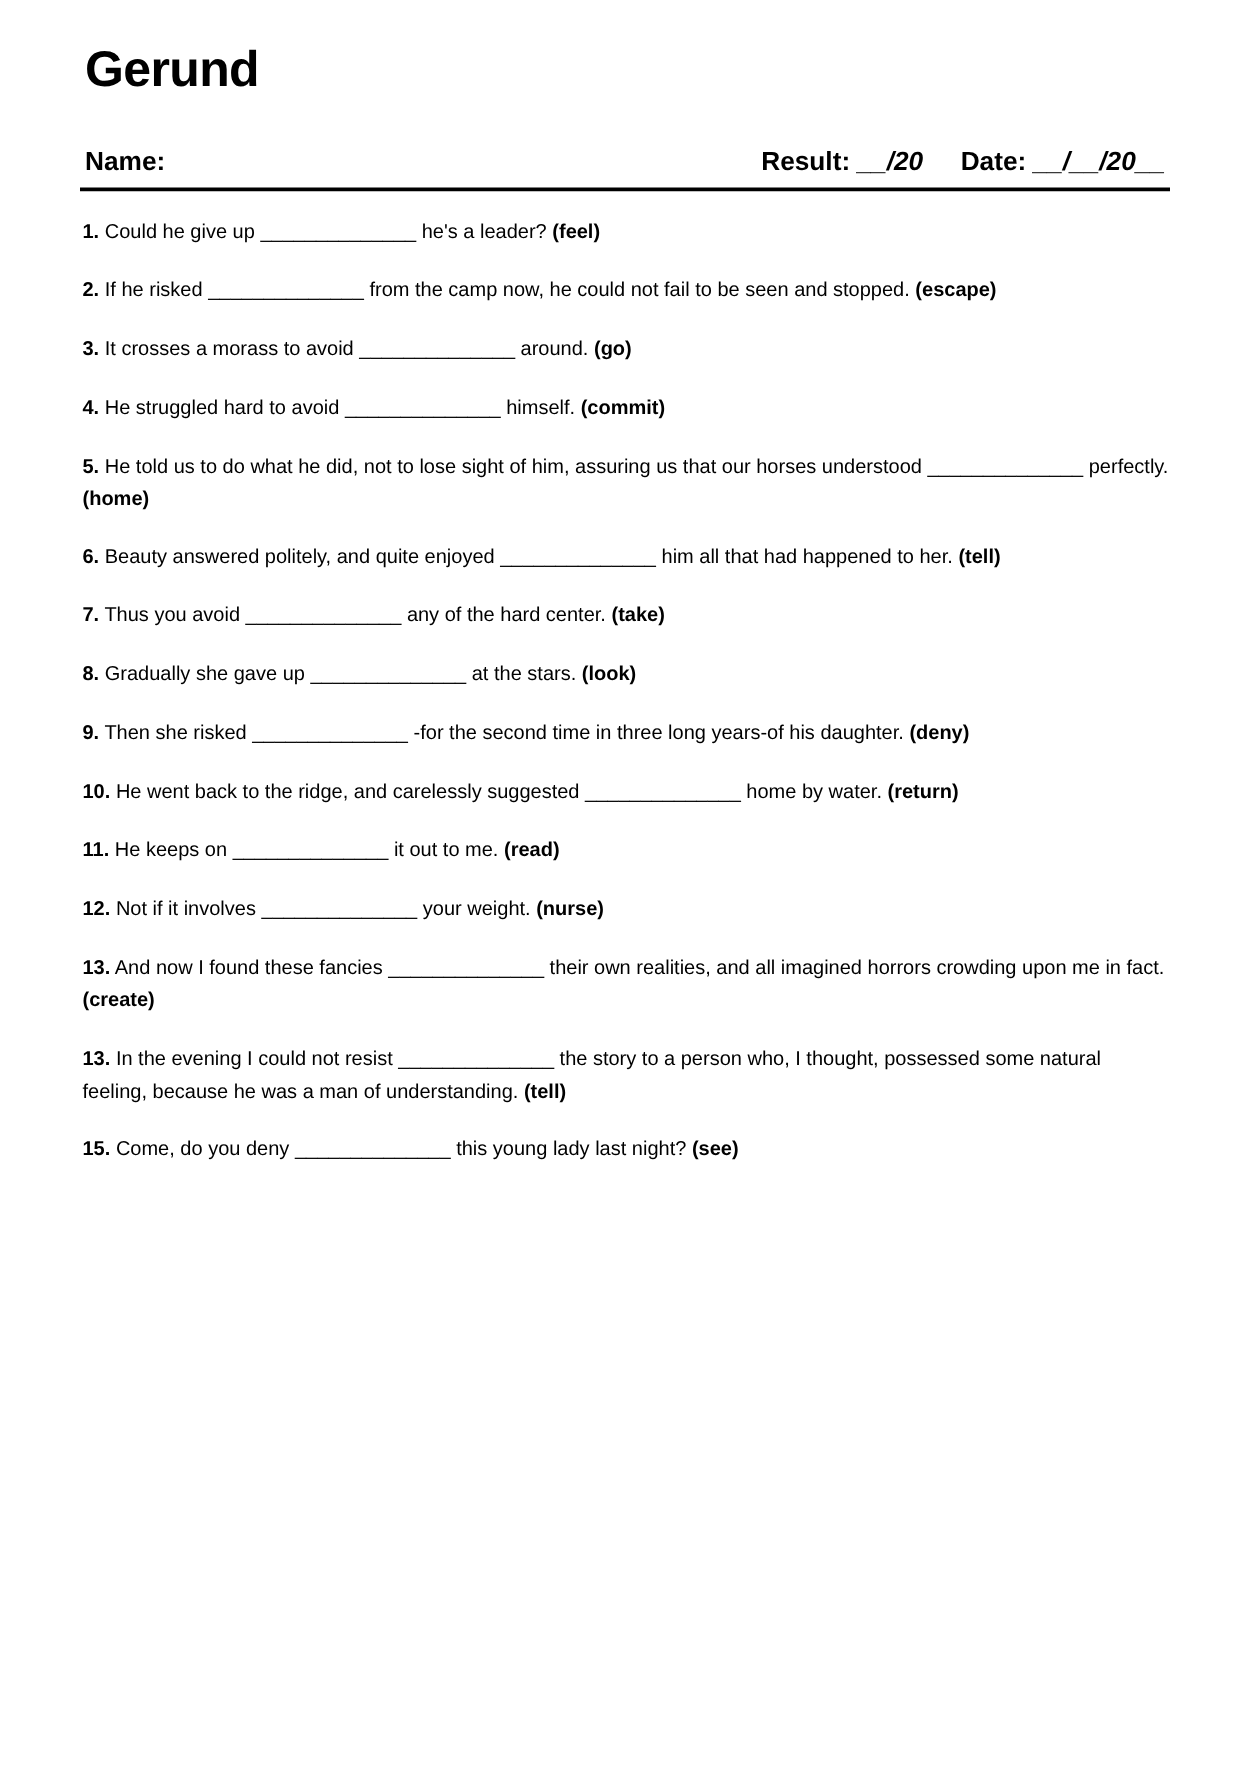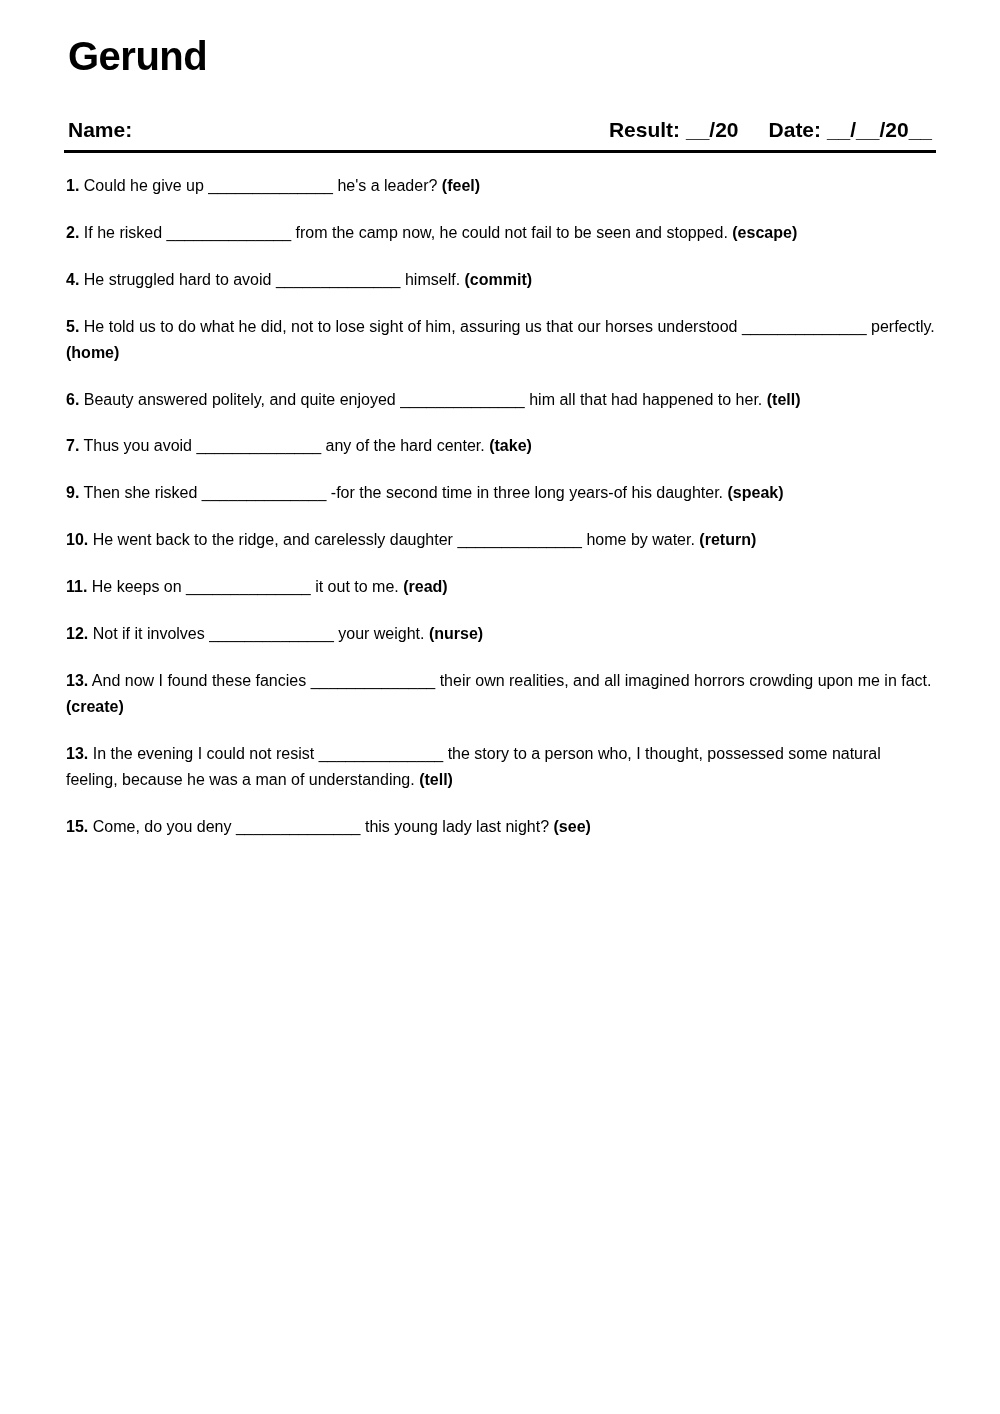--- a/index.html
+++ b/index.html
@@ -37,20 +37,21 @@
     padding: 0 4px 8px 4px;
     margin-top: 40px;
   }
   .meta-right {
     display: flex;
     align-items: baseline;
     gap: 30px;
   }
   .meta-item .val {
     font-weight: bold;
+    font-style: italic;
   }
   .rule {
     border: 0;
     border-top: 3px solid #000;
     margin: 0 0 20px 0;
   }
   .questions {
     display: block;
   }
   .q {
@@ -104,20 +105,27 @@
     </p>
 
     <p class="q">
       <span class="num">2.</span>
       <span>If he risked</span>
       <span class="blank">______________</span>
       <span>from the camp now, he could not fail to be seen and stopped.</span>
       <span class="hint">(escape)</span>
     </p>
 
+    <p class="q">
+      <span class="num">3.</span>
+      <span>It crosses a morass to avoid</span>
+      <span class="blank">______________</span>
+      <span>around.</span>
+      <span class="hint">(go)</span>
+    </p>
 
     <p class="q">
       <span class="num">4.</span>
       <span>He struggled hard to avoid</span>
       <span class="blank">______________</span>
       <span>himself.</span>
       <span class="hint">(commit)</span>
     </p>
 
     <p class="q">
@@ -137,32 +145,39 @@
     </p>
 
     <p class="q">
       <span class="num">7.</span>
       <span>Thus you avoid</span>
       <span class="blank">______________</span>
       <span>any of the hard center.</span>
       <span class="hint">(take)</span>
     </p>
 
+    <p class="q">
+      <span class="num">8.</span>
+      <span>Gradually she gave up</span>
+      <span class="blank">______________</span>
+      <span>at the stars.</span>
+      <span class="hint">(look)</span>
+    </p>
 
     <p class="q">
       <span class="num">9.</span>
       <span>Then she risked</span>
       <span class="blank">______________</span>
       <span>-for the second time in three long years-of his daughter.</span>
-      <span class="hint">(speak)</span>
+      <span class="hint">(deny)</span>
     </p>
 
     <p class="q">
       <span class="num">10.</span>
-      <span>He went back to the ridge, and carelessly daughter</span>
+      <span>He went back to the ridge, and carelessly suggested</span>
       <span class="blank">______________</span>
       <span>home by water.</span>
       <span class="hint">(return)</span>
     </p>
 
     <p class="q">
       <span class="num">11.</span>
       <span>He keeps on</span>
       <span class="blank">______________</span>
       <span>it out to me.</span>

